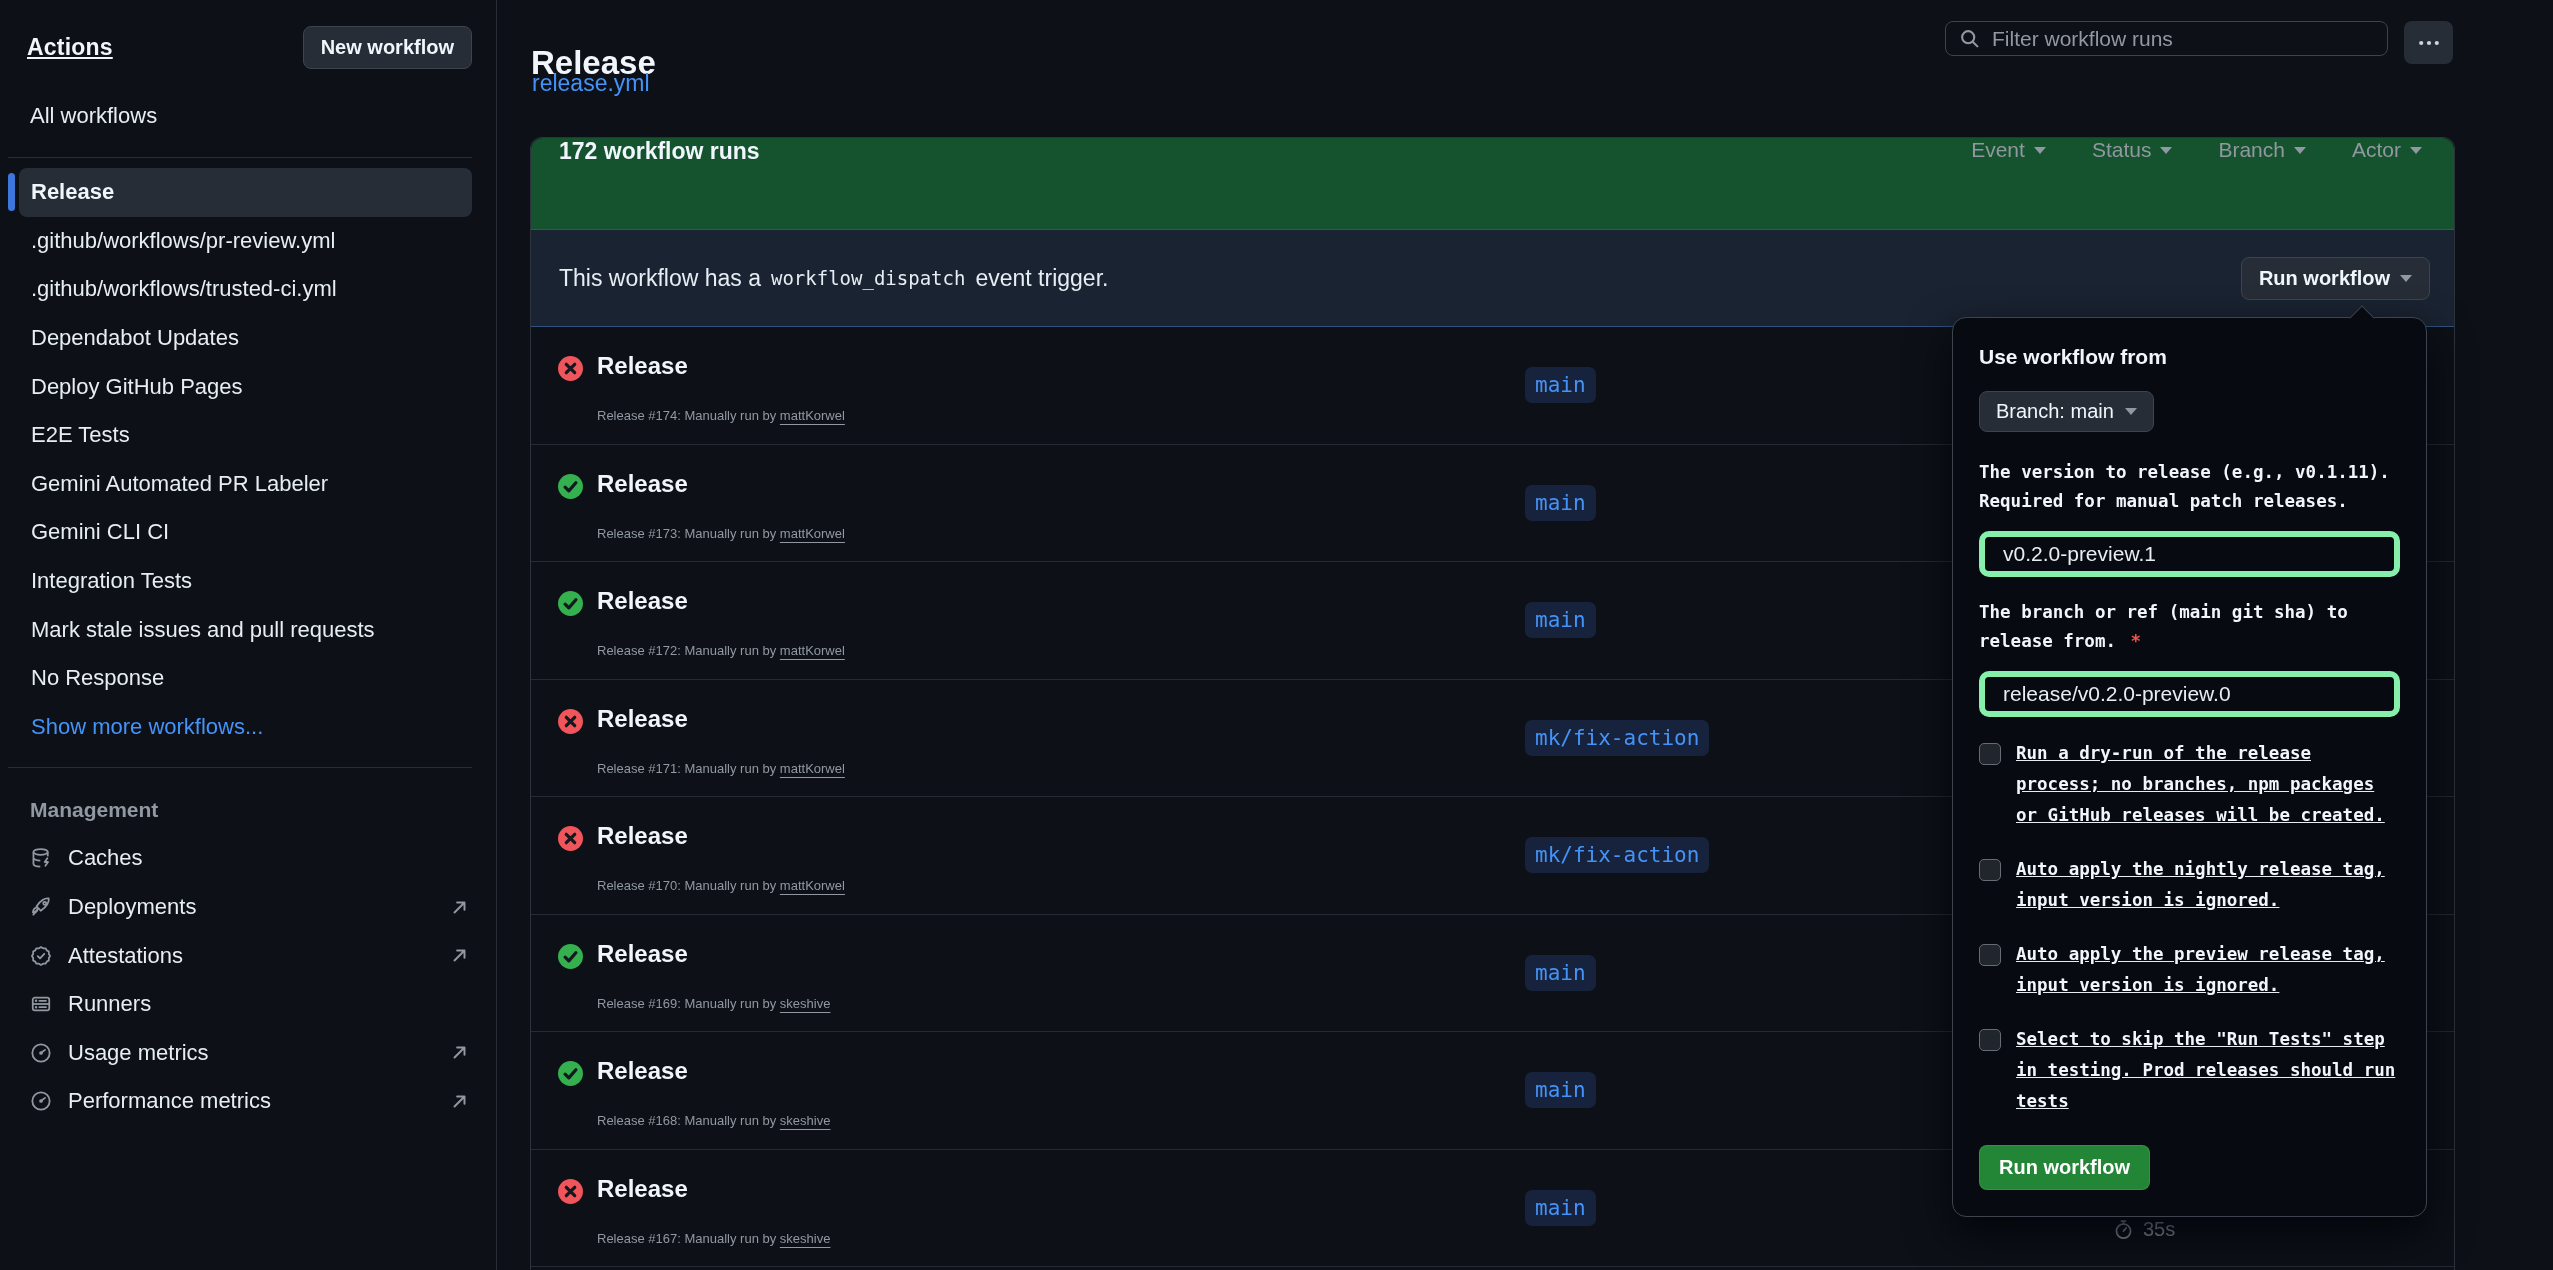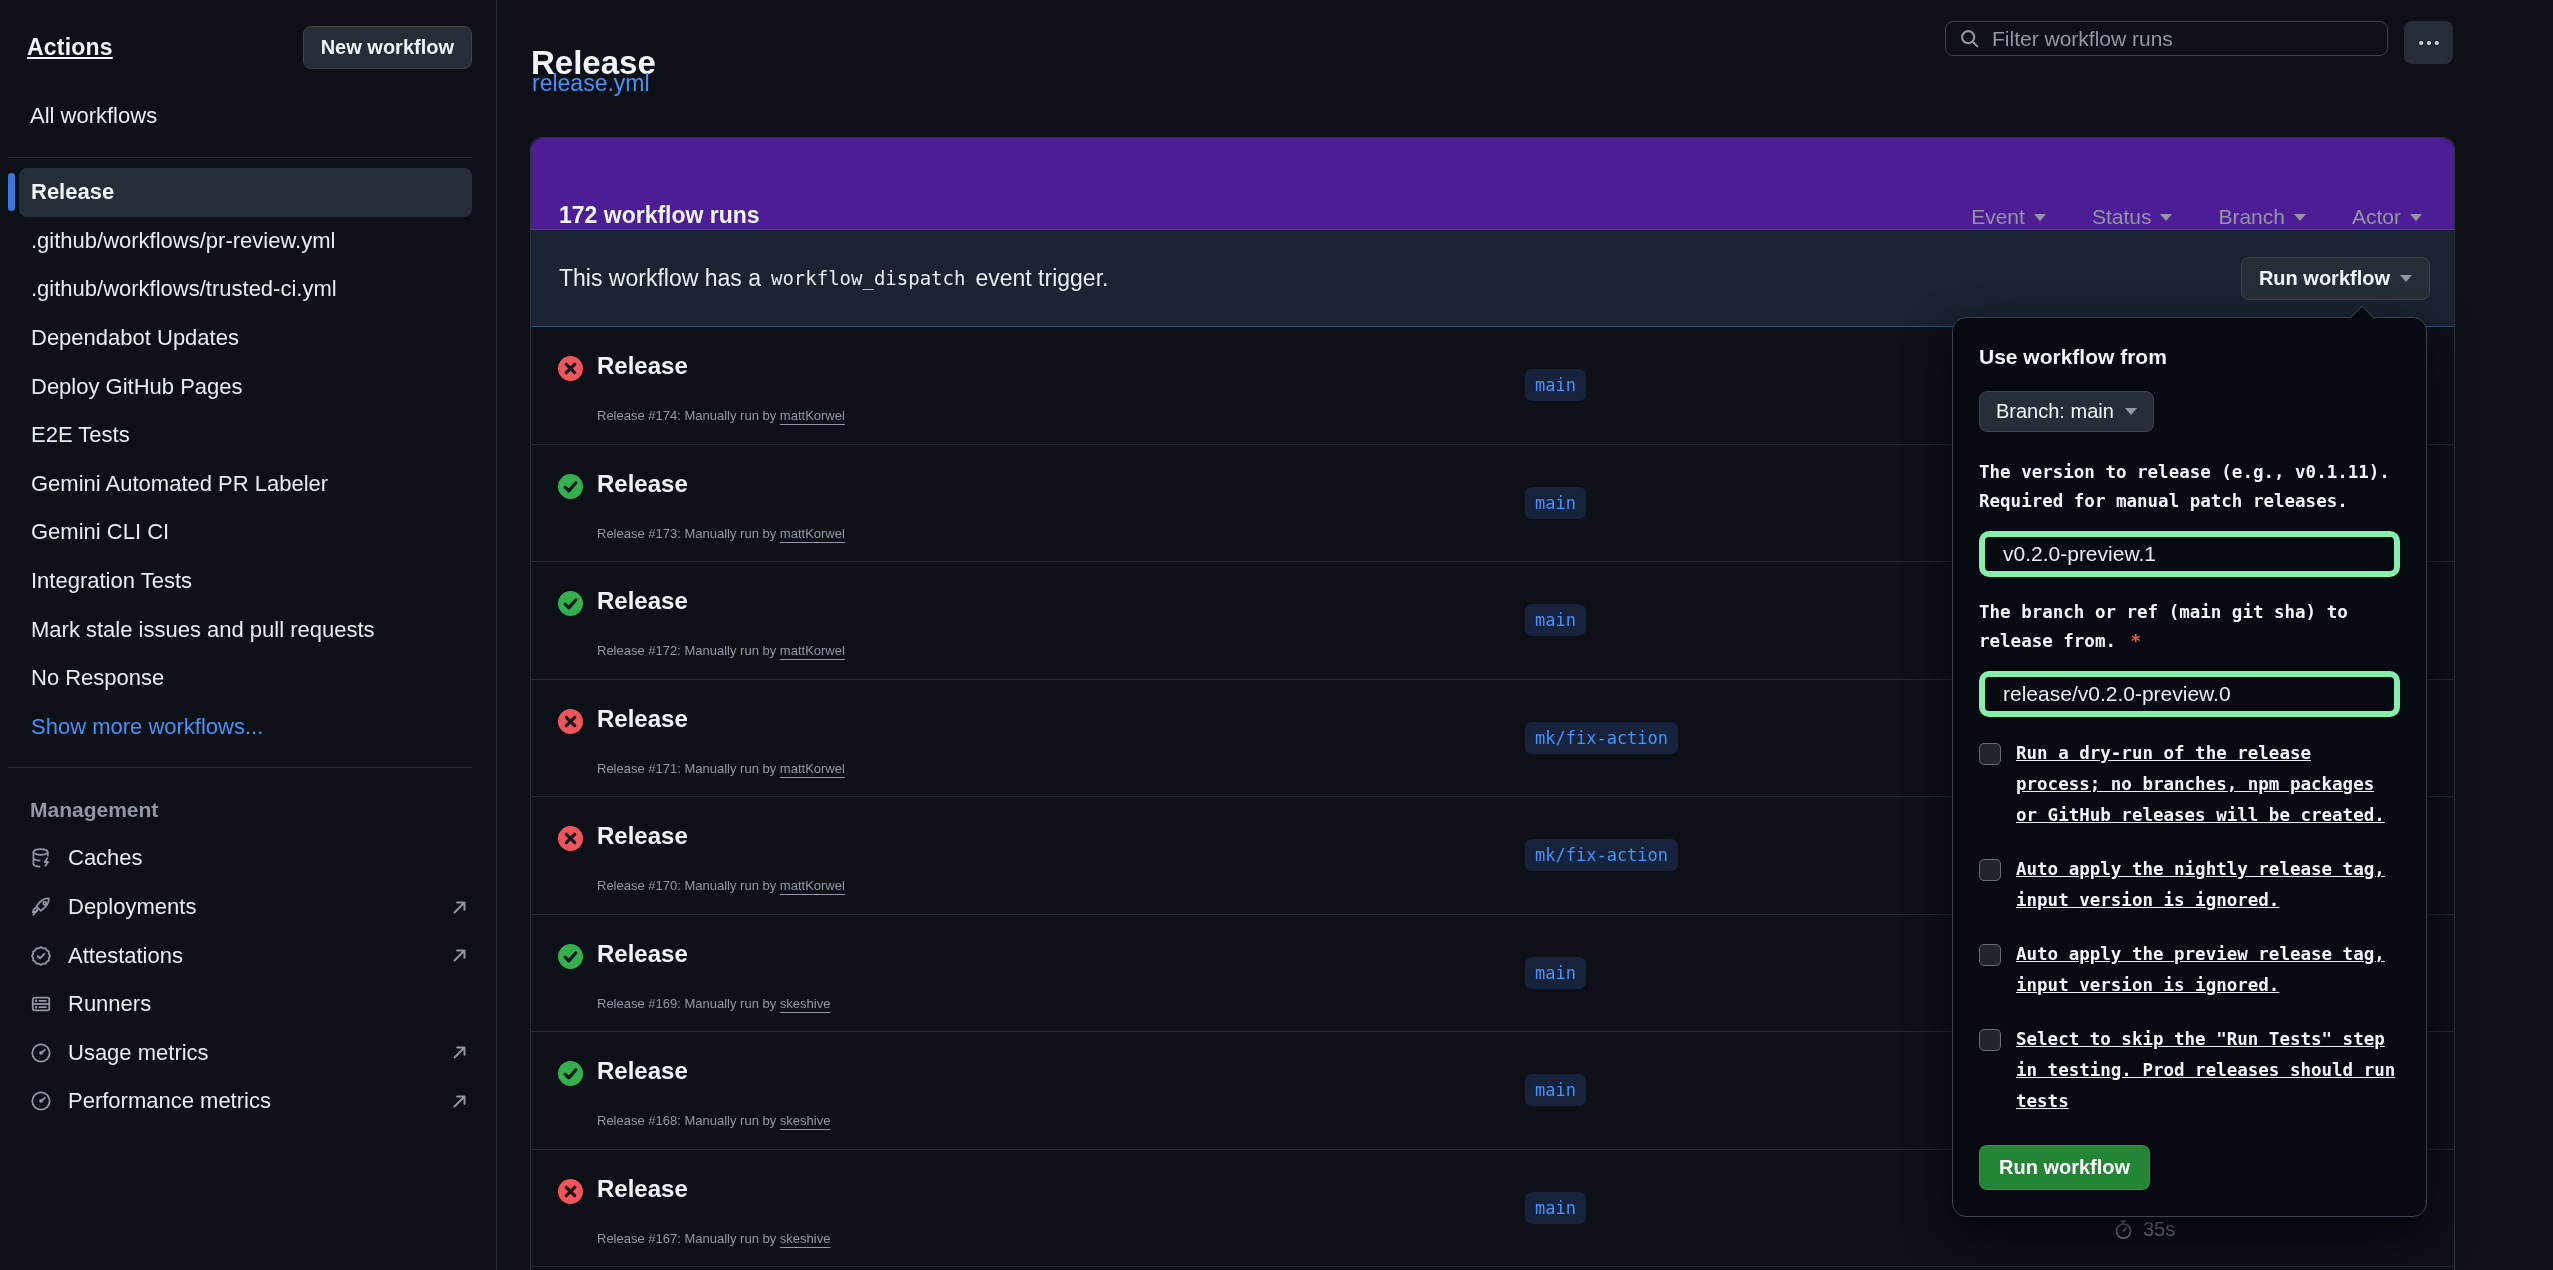--- a/index.html
+++ b/index.html
@@ -43,37 +43,37 @@
   .filter-box{position:absolute;left:1945px;top:21px;width:443px;height:35px;box-sizing:border-box;border:1px solid #3d444d;border-radius:8px;display:flex;align-items:center;padding:0 13px;gap:10px;background:#0d1117;}
   .filter-box .ico{width:21px;height:21px;color:#9198a1;flex:none;}
   .filter-box .ico svg{width:21px;height:21px;}
   .filter-box input{flex:1;background:transparent;border:none;outline:none;color:#e6edf3;font-size:21px;font-family:inherit;}
   .filter-box input::placeholder{color:#9198a1;}
   .header-kebab{position:absolute;left:2404px;top:21px;width:49px;height:43px;background:#272d36;border:none;border-radius:8px;display:flex;align-items:center;justify-content:center;color:#cdd5dd;cursor:pointer;}
   .header-kebab svg{width:24px;height:24px;}
 
   
   .runs-panel{position:absolute;left:530px;top:137px;width:1925px;height:1133px;box-sizing:border-box;border:1px solid #2c333c;border-bottom:none;border-radius:12px 12px 0 0;background:#0d1117;}
-  .panel-header{height:91px;background:#4c1d95;border-radius:12px 12px 0 0;display:flex;align-items:flex-end;padding:0 28px;box-sizing:border-box;}
+  .panel-header{height:91px;background:#14532d;border-radius:12px 12px 0 0;display:flex;align-items:flex-start;padding:0 28px;box-sizing:border-box;}
   .count-label{font-size:23px;font-weight:700;color:#f0f6fc;}
   .panel-filters{margin-left:auto;display:flex;gap:46px;margin-right:4px;}
   .panel-filter{display:flex;align-items:center;gap:9px;font-size:21px;color:#9198a1;cursor:pointer;}
   .caret{width:0;height:0;border-left:6px solid transparent;border-right:6px solid transparent;border-top:7px solid currentColor;display:inline-block;}
   .banner{height:98px;background:#1a2332;border-top:1px solid #33517f;border-bottom:1px solid #33517f;display:flex;align-items:center;padding:0 24px 0 28px;font-size:23px;color:#e6edf3;box-sizing:border-box;}
   .banner .code{font-family:"DejaVu Sans Mono",monospace;font-size:19px;color:#e6edf3;}
   .banner .btn-secondary{margin-left:auto;}
   .btn-caret{color:#9198a1;}
 
   .run-row{position:relative;height:116.5px;border-bottom:1px solid #242b33;}
   .status-ico{position:absolute;left:26px;top:28px;width:27px;height:27px;}
   .status-ico svg{width:27px;height:27px;}
   .run-name{position:absolute;left:66px;top:25px;font-size:24px;font-weight:700;color:#f0f6fc;cursor:pointer;}
   .run-desc{position:absolute;left:66px;top:81px;font-size:13px;color:#9198a1;text-align:center;}
   .run-desc a{text-decoration:underline;text-underline-offset:4px;cursor:pointer;}
-  .branch-pill{position:absolute;left:994px;top:50%;transform:translateY(-50%);background:#17233c;color:#4493f8;font-family:"DejaVu Sans Mono",monospace;font-size:17px;padding:6px 10px;border-radius:7px;cursor:pointer;}
+  .branch-pill{position:absolute;left:994px;top:50%;transform:translateY(-50%);background:#17233c;color:#4493f8;font-family:"DejaVu Sans Mono",monospace;font-size:21px;padding:6px 10px;border-radius:7px;cursor:pointer;}
   .run-meta{position:absolute;left:1582px;top:30px;font-size:20px;color:#9198a1;}
   .meta-line{display:flex;align-items:center;gap:9px;height:33px;}
   .meta-line .ico{width:21px;height:21px;color:#9198a1;}
   .meta-line .ico svg{width:21px;height:21px;}
   .run-kebab{position:absolute;left:1862px;top:50%;transform:translateY(-50%);width:40px;height:40px;display:flex;align-items:center;justify-content:center;color:#9198a1;cursor:pointer;background:none;border:none;}
   .run-kebab svg{width:24px;height:24px;}
 
   
   .popover{position:absolute;left:1952px;top:317px;width:475px;box-sizing:border-box;background:#070a10;border:1px solid #3d444d;border-radius:14px;box-shadow:0 18px 44px rgba(1,4,9,.85);padding:27px 26px 26px;z-index:20;}
   .popover::before{content:'';position:absolute;top:-9.5px;right:55px;width:17px;height:17px;background:#070a10;border-left:1px solid #3d444d;border-top:1px solid #3d444d;transform:rotate(45deg);}

